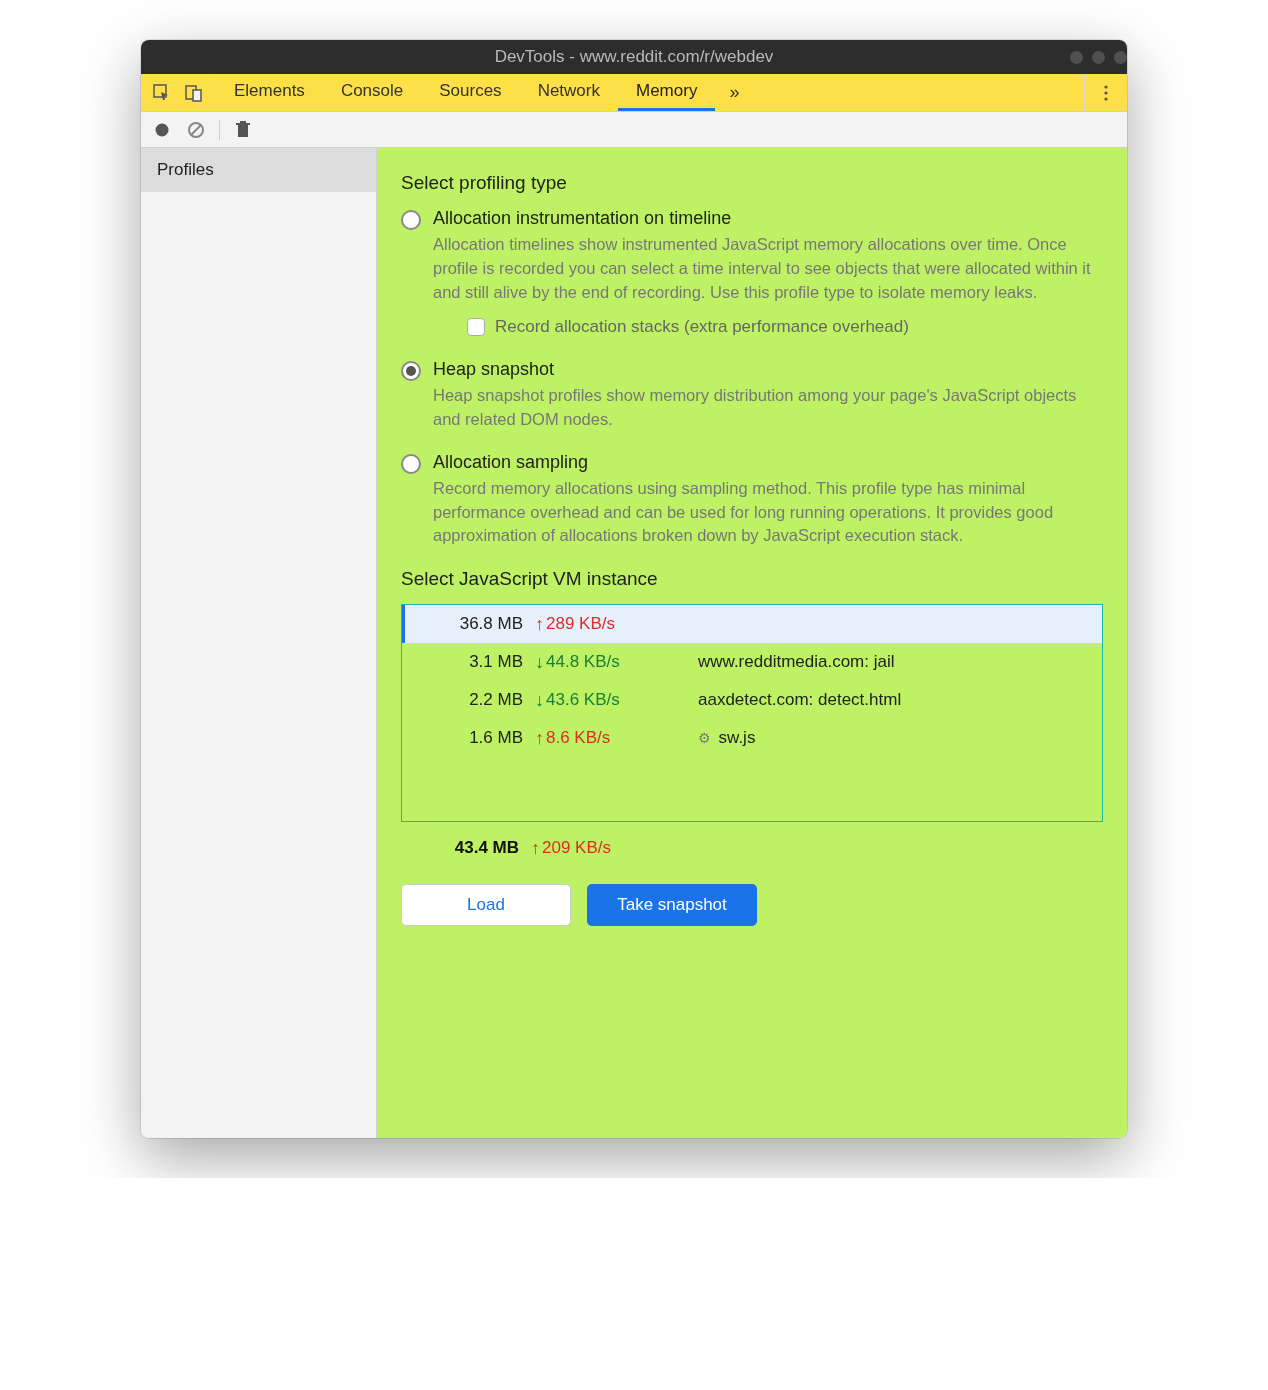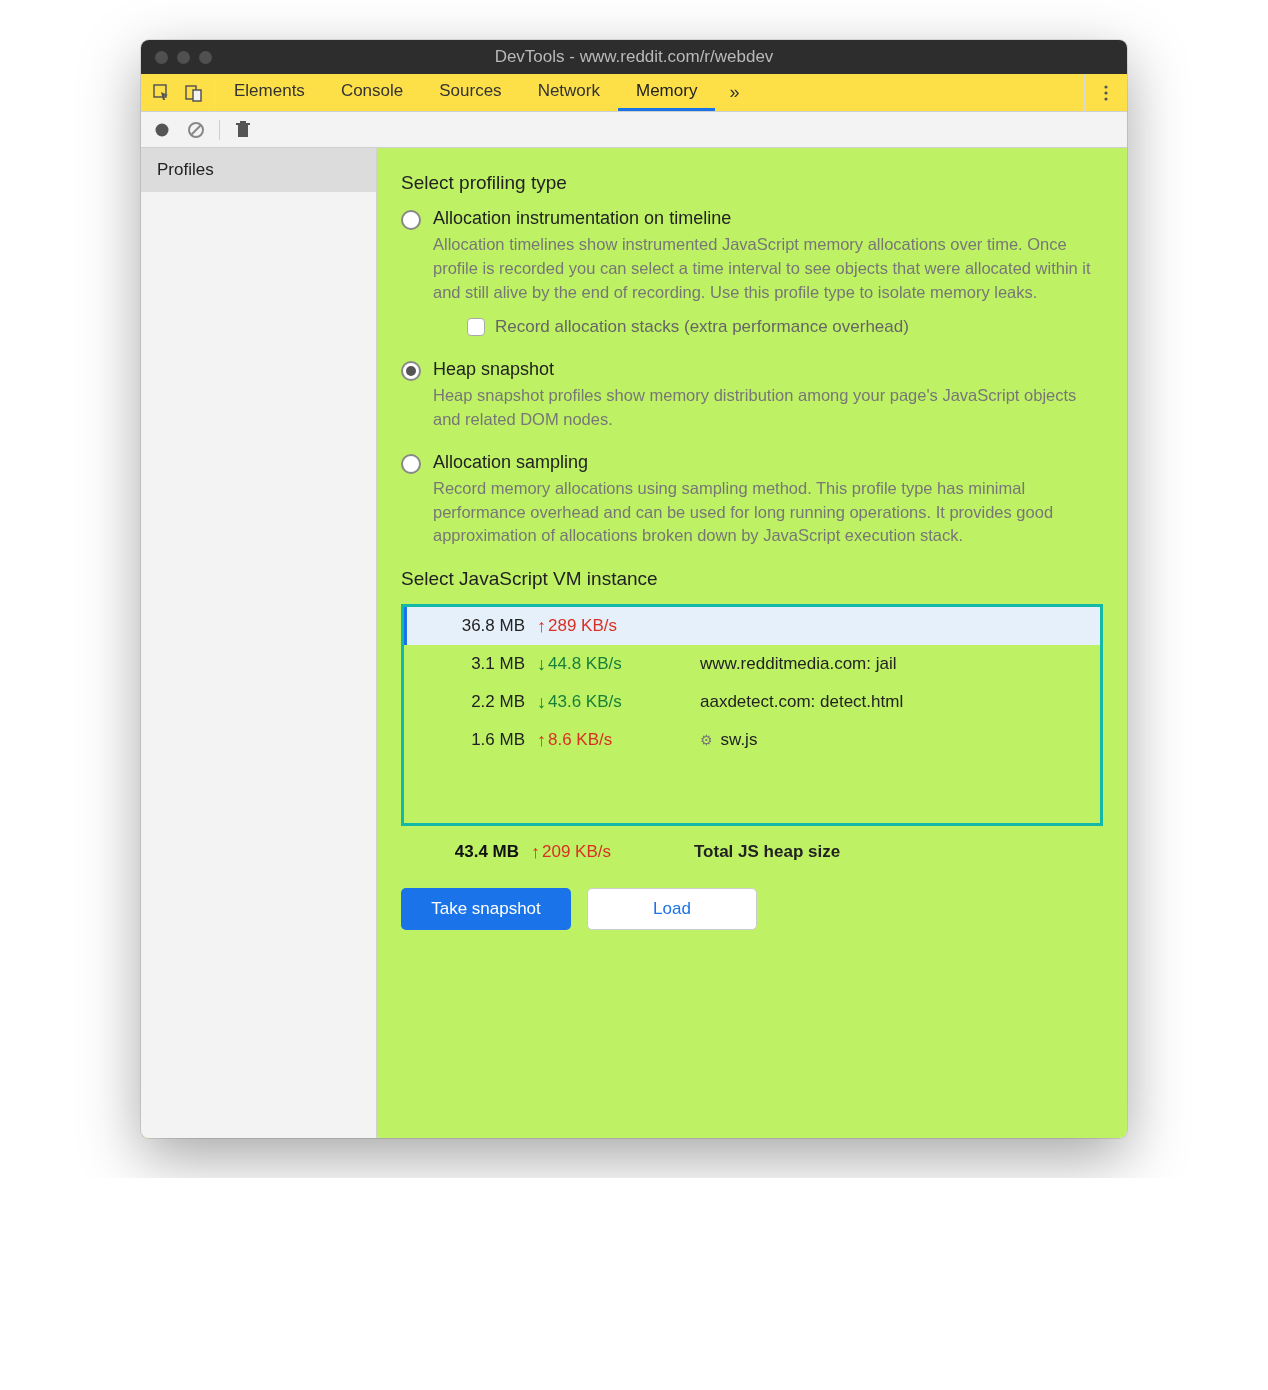--- a/index.html
+++ b/index.html
@@ -16,20 +16,21 @@
     overflow: hidden;
     box-shadow: 0 20px 60px rgba(0,0,0,0.35), 0 0 0 1px rgba(0,0,0,0.1);
     background: #fff;
   }
   .titlebar {
     height: 34px;
     background: #2d2d2d;
     display: flex;
     align-items: center;
     position: relative;
+    justify-content: flex-end;
   }
   .traffic-lights {
     display: flex;
     gap: 9px;
     padding-left: 14px;
   }
   .tl-dot {
     width: 13px; height: 13px; border-radius: 50%;
     background: #505050;
   }
@@ -149,21 +150,21 @@
     margin: 12px 0 2px 34px;
     color: #666;
     font-size: 17px;
   }
   .checkbox {
     width: 18px; height: 18px; border-radius: 4px;
     border: 1.5px solid #aaa; background: #fff;
     cursor: pointer;
   }
   .vm-table {
-    border: 3px solid #14b8a6;
+    border: 1px solid #14b8a6;
     margin-top: 8px;
     font-size: 17px;
   }
   .vm-row {
     display: grid;
     grid-template-columns: 130px 135px 1fr;
     align-items: center;
     height: 38px;
     padding: 0 10px 0 0;
     cursor: pointer;
@@ -350,23 +351,22 @@
         </div>
         <div class="vm-spacer"></div>
       </div>
 
       <div class="vm-total">
         <div class="vm-size">43.4 MB</div>
         <div class="vm-rate up">
             <span class="vm-arrow">↑</span>
             <span>209 KB/s</span>
           </div>
-        <div class="vm-name" style="font-weight:600;">Total JS heap size</div>
       </div>
 
       <div class="buttons">
+        <button class="btn btn-secondary">Load</button>
         <button class="btn btn-primary">Take snapshot</button>
-        <button class="btn btn-secondary">Load</button>
       </div>
     </div>
   </div>
 
 </div>
 
 </body></html>

